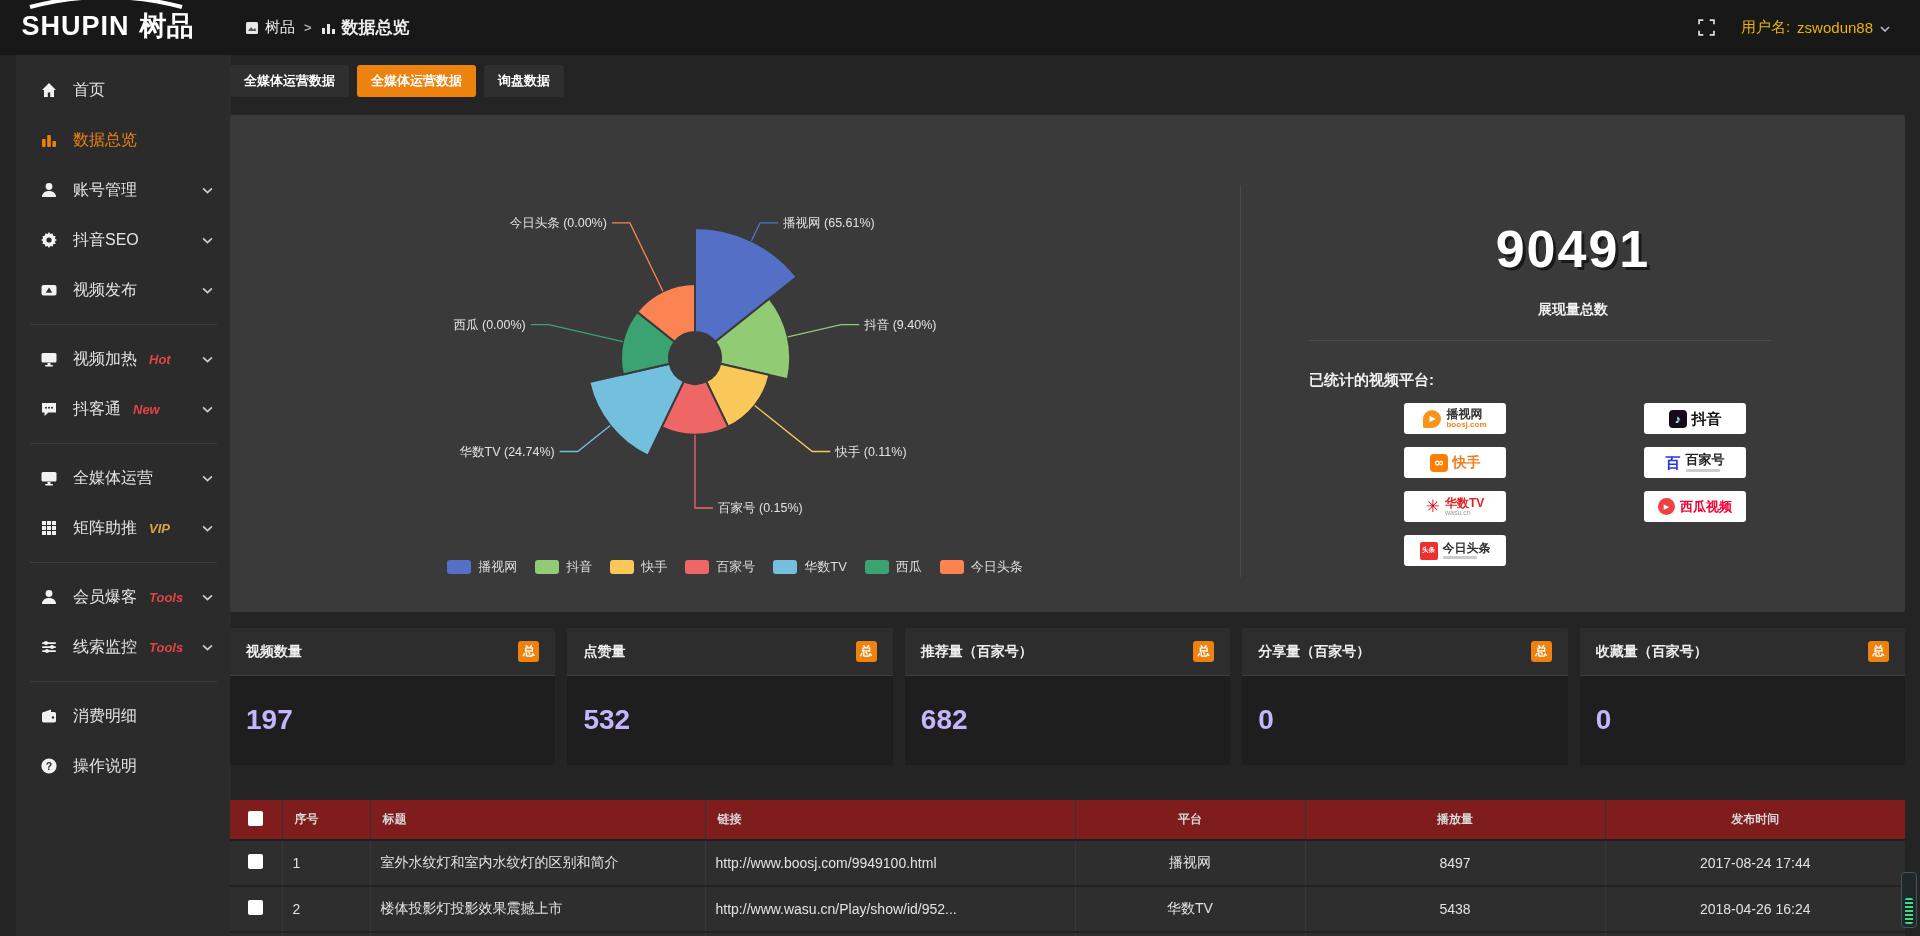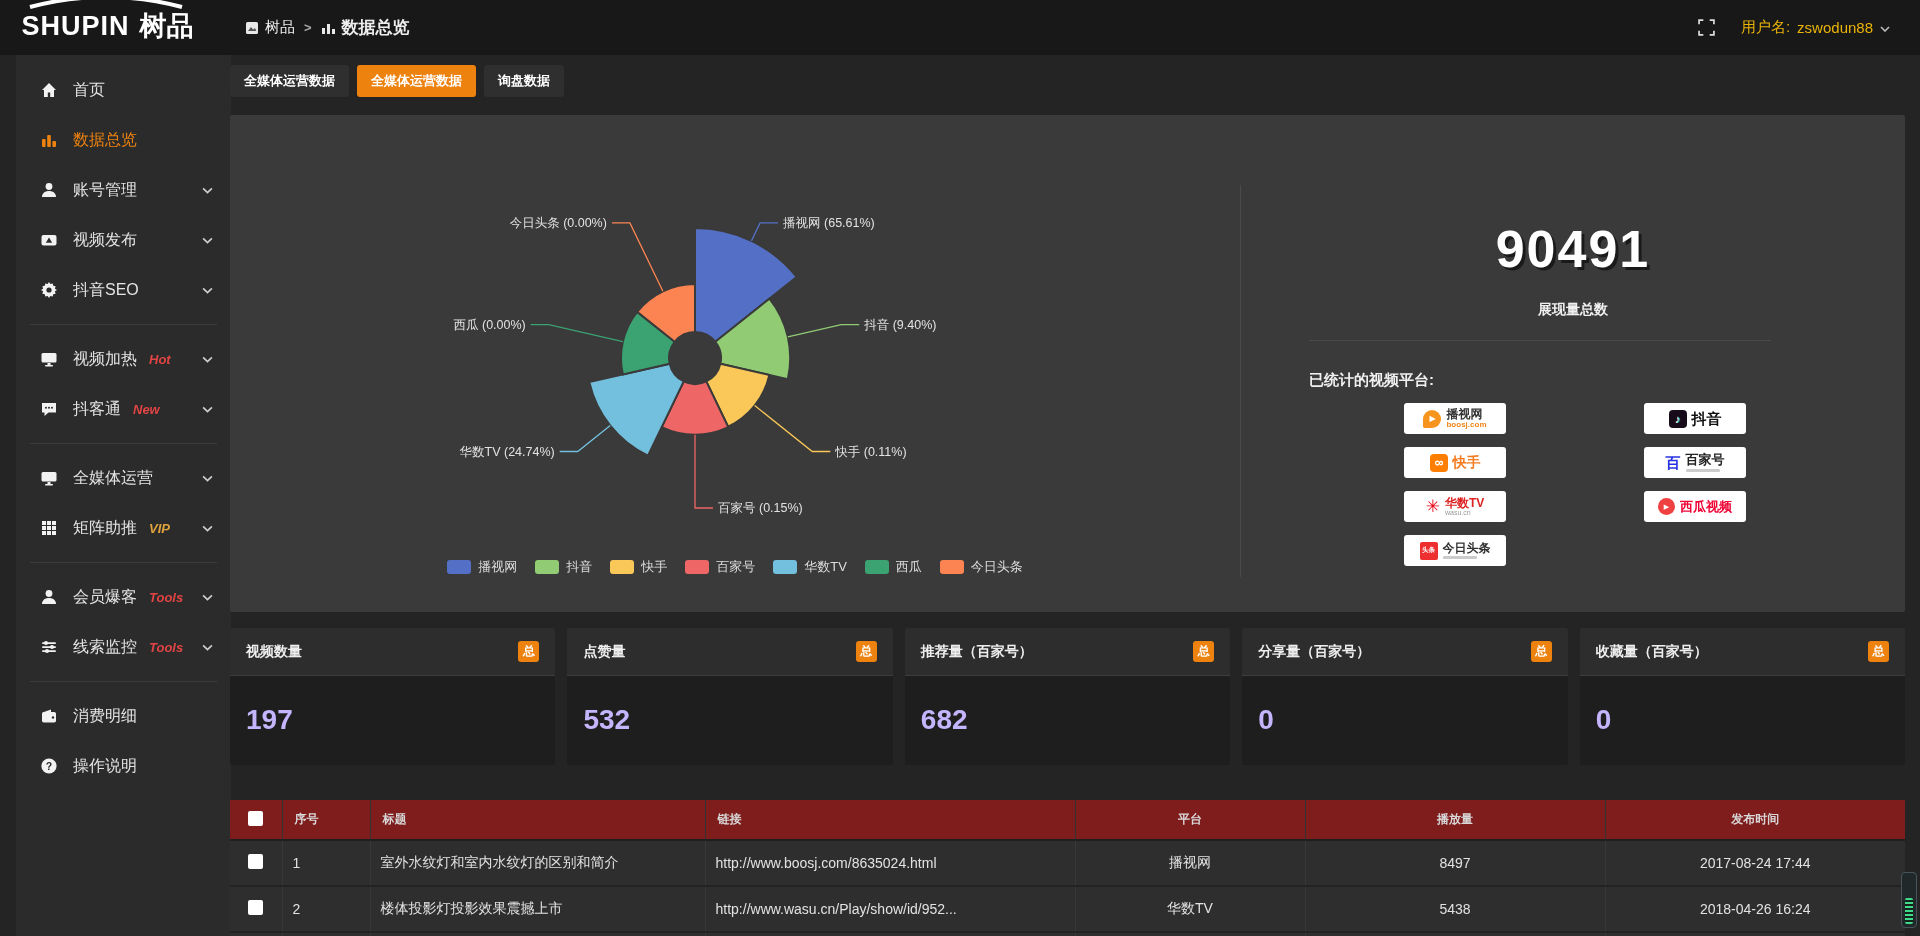--- a/index.html
+++ b/index.html
@@ -170,39 +170,39 @@
       <span class="lbl">账号管理</span>
       <span class="chev">
         <svg width="11" height="7" viewBox="0 0 10 6" fill="none" stroke="currentColor" stroke-width="1.5">
           <path d="M1 1l4 4 4-4"></path>
         </svg>
       </span>
     </div>
     <div class="side-item">
       <span class="icon">
         <svg viewBox="0 0 18 18">
+          <path d="M9 1l1.3 2.1 2.4-.7.5 2.4 2.4.5-.7 2.4L17 9l-2.1 1.3.7 2.4-2.4.5-.5 2.4-2.4-.7L9 17l-1.3-2.1-2.4.7-.5-2.4-2.4-.5.7-2.4L1 9l2.1-1.3-.7-2.4 2.4-.5.5-2.4 2.4.7z" fill="currentColor"></path>
+          <circle cx="9" cy="9" r="2.6" fill="#2b2b2b"></circle>
+        </svg>
+      </span>
+      <span class="lbl">抖音SEO</span>
+      <span class="chev">
+        <svg width="11" height="7" viewBox="0 0 10 6" fill="none" stroke="currentColor" stroke-width="1.5">
+          <path d="M1 1l4 4 4-4"></path>
+        </svg>
+      </span>
+    </div>
+    <div class="side-item">
+      <span class="icon">
+        <svg viewBox="0 0 18 18">
           <rect x="1.5" y="4" width="15" height="10.5" rx="2" fill="currentColor"></rect>
           <path d="M9 6.5l3.2 5.2H5.8z" fill="#2b2b2b"></path>
         </svg>
       </span>
       <span class="lbl">视频发布</span>
-      <span class="chev">
-        <svg width="11" height="7" viewBox="0 0 10 6" fill="none" stroke="currentColor" stroke-width="1.5">
-          <path d="M1 1l4 4 4-4"></path>
-        </svg>
-      </span>
-    </div>
-    <div class="side-item">
-      <span class="icon">
-        <svg viewBox="0 0 18 18">
-          <path d="M9 1l1.3 2.1 2.4-.7.5 2.4 2.4.5-.7 2.4L17 9l-2.1 1.3.7 2.4-2.4.5-.5 2.4-2.4-.7L9 17l-1.3-2.1-2.4.7-.5-2.4-2.4-.5.7-2.4L1 9l2.1-1.3-.7-2.4 2.4-.5.5-2.4 2.4.7z" fill="currentColor"></path>
-          <circle cx="9" cy="9" r="2.6" fill="#2b2b2b"></circle>
-        </svg>
-      </span>
-      <span class="lbl">抖音SEO</span>
       <span class="chev">
         <svg width="11" height="7" viewBox="0 0 10 6" fill="none" stroke="currentColor" stroke-width="1.5">
           <path d="M1 1l4 4 4-4"></path>
         </svg>
       </span>
     </div>
     <div class="side-divider"></div>
     <div class="side-item">
       <span class="icon">
         <svg viewBox="0 0 18 18">
@@ -526,21 +526,21 @@
           <th class="al">标题</th>
           <th class="al">链接</th>
           <th class="ac">平台</th>
           <th class="ac">播放量</th>
           <th class="ac">发布时间</th>
         </tr>
         <tr>
           <td class="ac"><span class="checkbox"></span></td>
           <td class="al">1</td>
           <td class="al cell-link">室外水纹灯和室内水纹灯的区别和简介</td>
-          <td class="al cell-link">http://www.boosj.com/8635024.html</td>
+          <td class="al cell-link">http://www.boosj.com/9949100.html</td>
           <td class="ac">播视网</td>
           <td class="ac">8497</td>
           <td class="ac">2017-08-24 17:44</td>
         </tr>
         <tr>
           <td class="ac"><span class="checkbox"></span></td>
           <td class="al">2</td>
           <td class="al cell-link">楼体投影灯投影效果震撼上市</td>
           <td class="al cell-link">http://www.wasu.cn/Play/show/id/952...</td>
           <td class="ac">华数TV</td>

